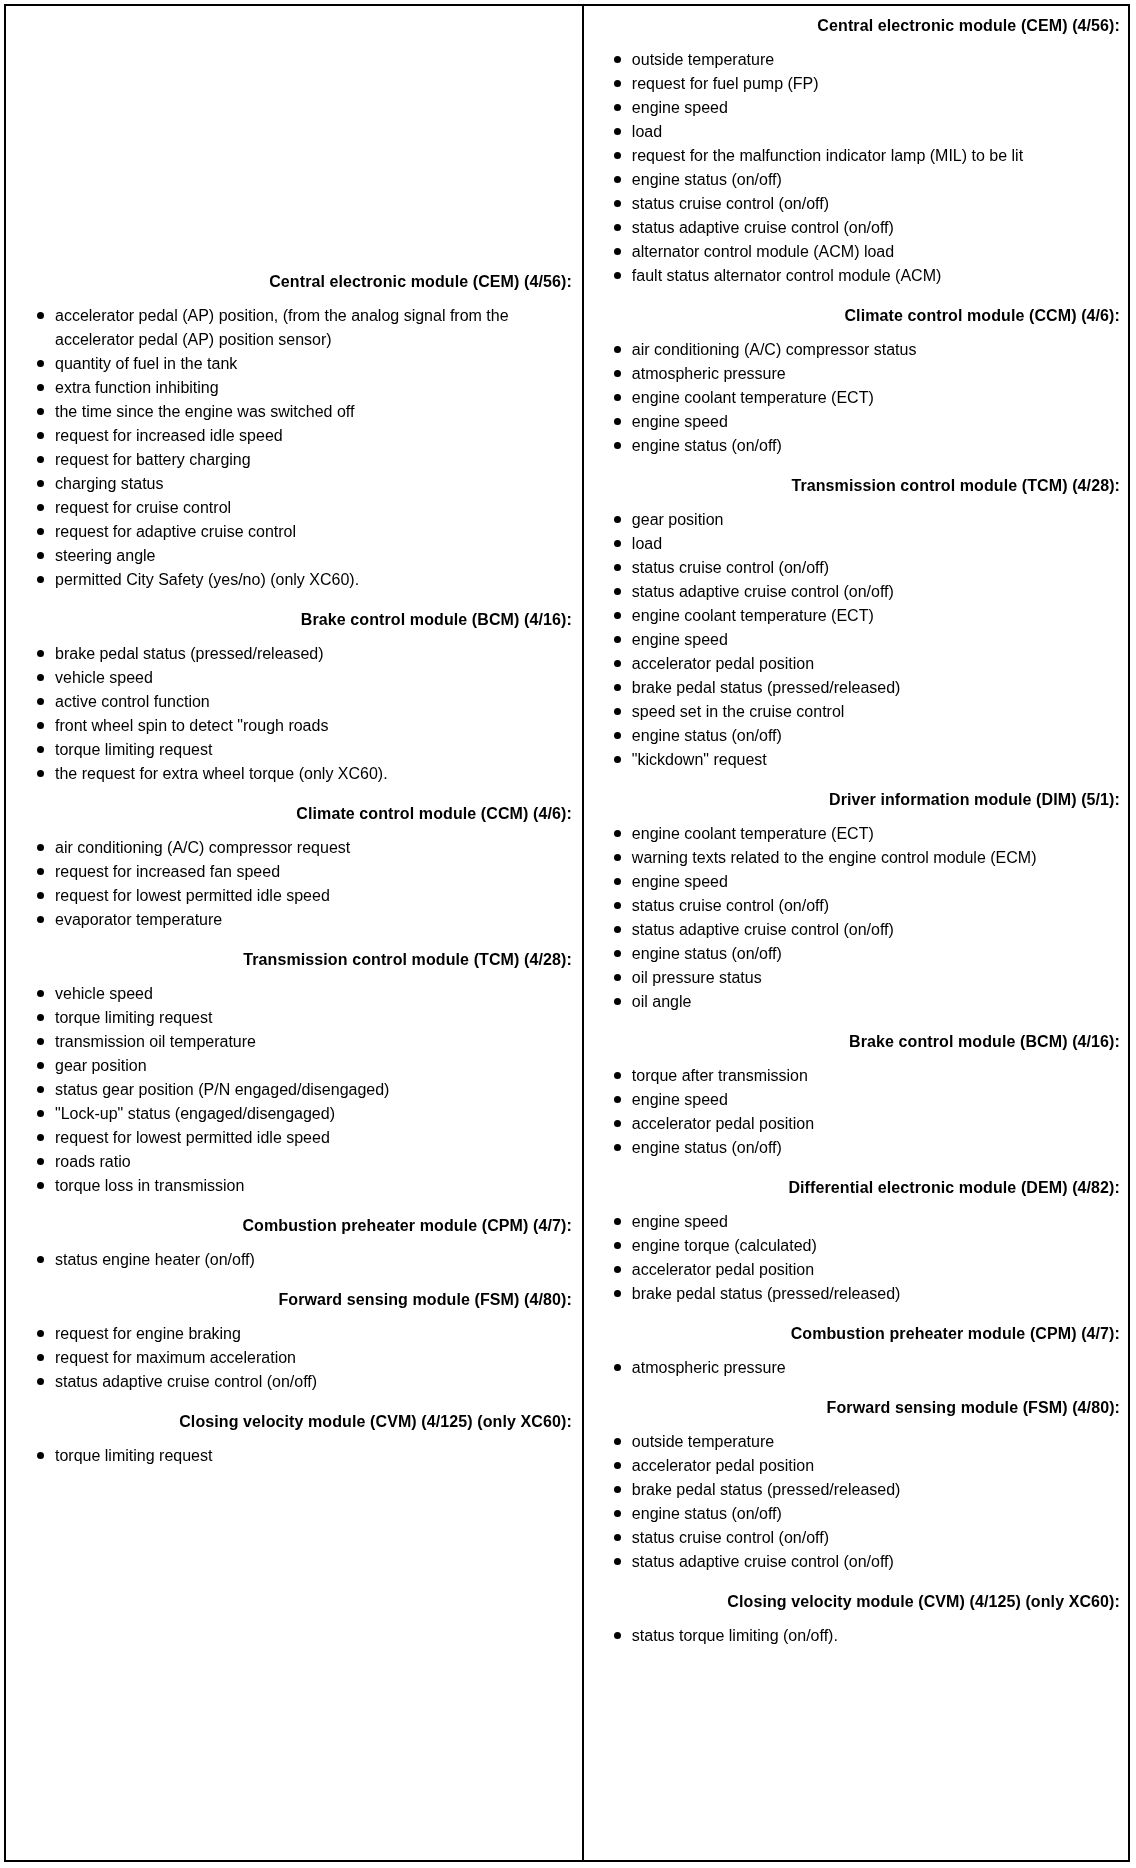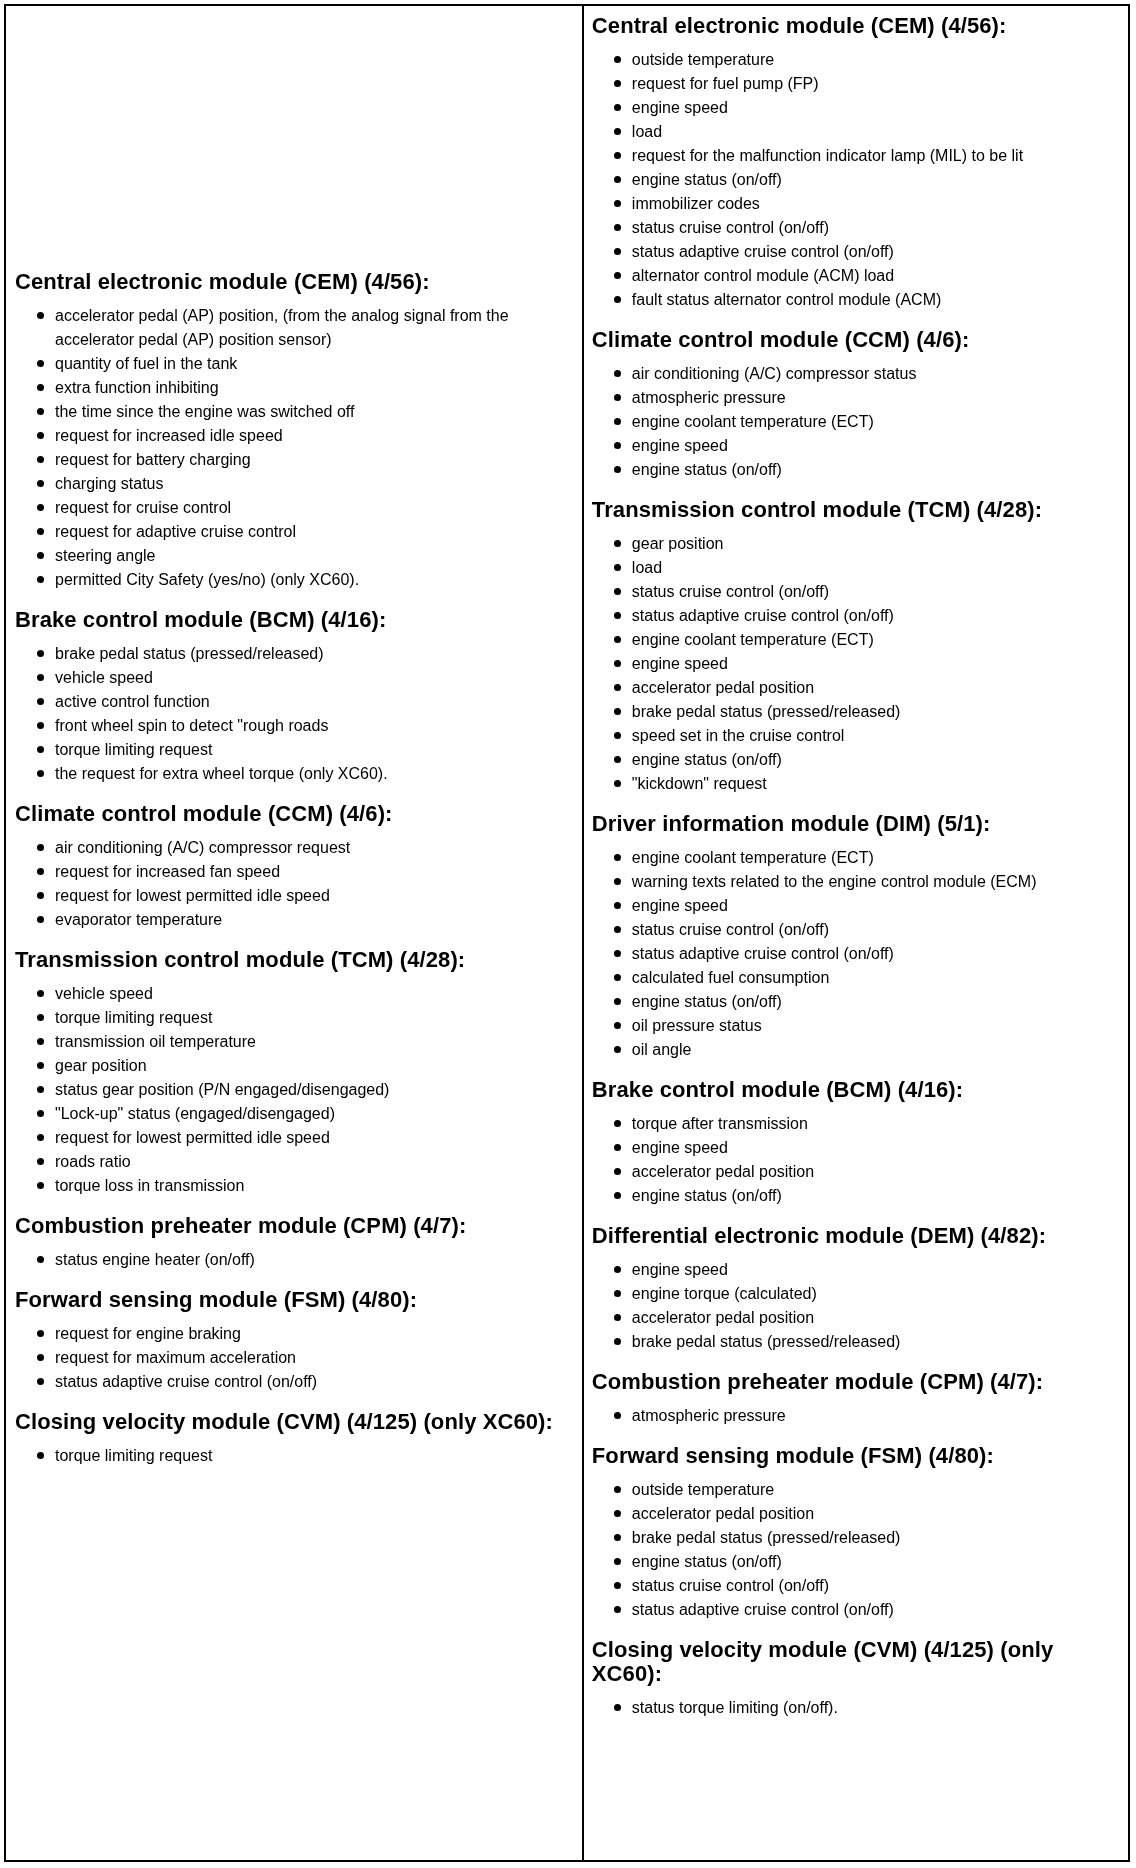--- a/index.html
+++ b/index.html
@@ -32,25 +32,26 @@
   }
   .col-right {
     width: 48.5%;
     padding: 4px 8px 0 8px;
   }
   
   .col-left section:first-child { margin-top: 258px; }
   .col-right section:first-child h3 { margin-top: 4px; }
 
   h3 {
-    font-size: 22px;
+    font-size: 16px;
     line-height: 24px;
     font-weight: bold;
     margin: 16px 0 10px 0;
     letter-spacing: 0.1px;
+    text-align: right;
   }
   ul {
     list-style: none;
     margin: 8px;
     padding: 0 0 0 14px;
   }
   li {
     display: flex;
     align-items: flex-start;
     gap: 11px;
@@ -273,24 +274,20 @@
           <li>
             <span class="bullet"></span>
             <span class="txt">request for the malfunction indicator lamp (MIL) to be lit</span>
           </li>
           <li>
             <span class="bullet"></span>
             <span class="txt">engine status (on/off)</span>
           </li>
           <li>
             <span class="bullet"></span>
-            <span class="txt">immobilizer codes</span>
-          </li>
-          <li>
-            <span class="bullet"></span>
             <span class="txt">status cruise control (on/off)</span>
           </li>
           <li>
             <span class="bullet"></span>
             <span class="txt">status adaptive cruise control (on/off)</span>
           </li>
           <li>
             <span class="bullet"></span>
             <span class="txt">alternator control module (ACM) load</span>
           </li>
@@ -389,24 +386,20 @@
             <span class="bullet"></span>
             <span class="txt">engine speed</span>
           </li>
           <li>
             <span class="bullet"></span>
             <span class="txt">status cruise control (on/off)</span>
           </li>
           <li>
             <span class="bullet"></span>
             <span class="txt">status adaptive cruise control (on/off)</span>
-          </li>
-          <li>
-            <span class="bullet"></span>
-            <span class="txt">calculated fuel consumption</span>
           </li>
           <li>
             <span class="bullet"></span>
             <span class="txt">engine status (on/off)</span>
           </li>
           <li>
             <span class="bullet"></span>
             <span class="txt">oil pressure status</span>
           </li>
           <li>

